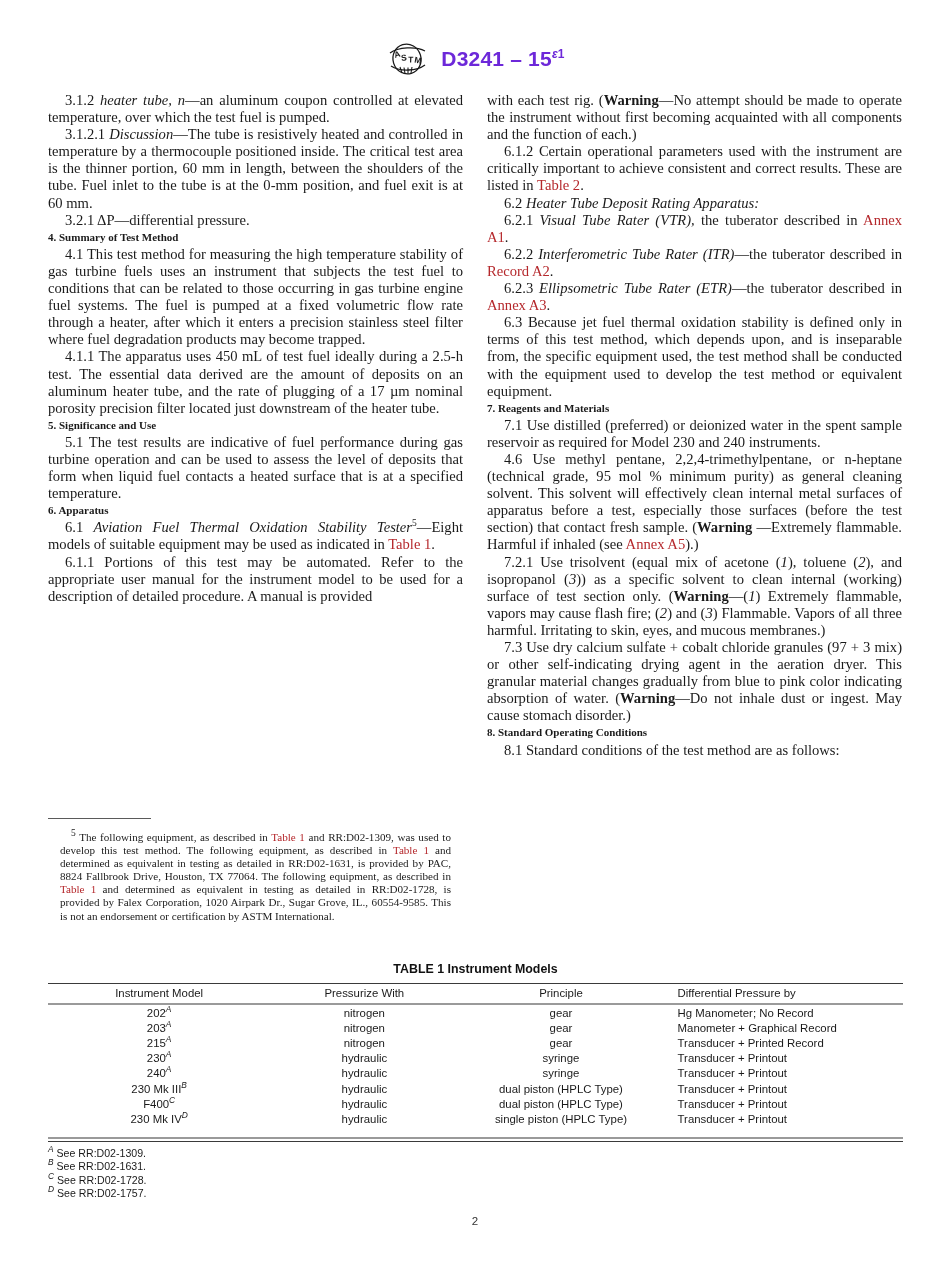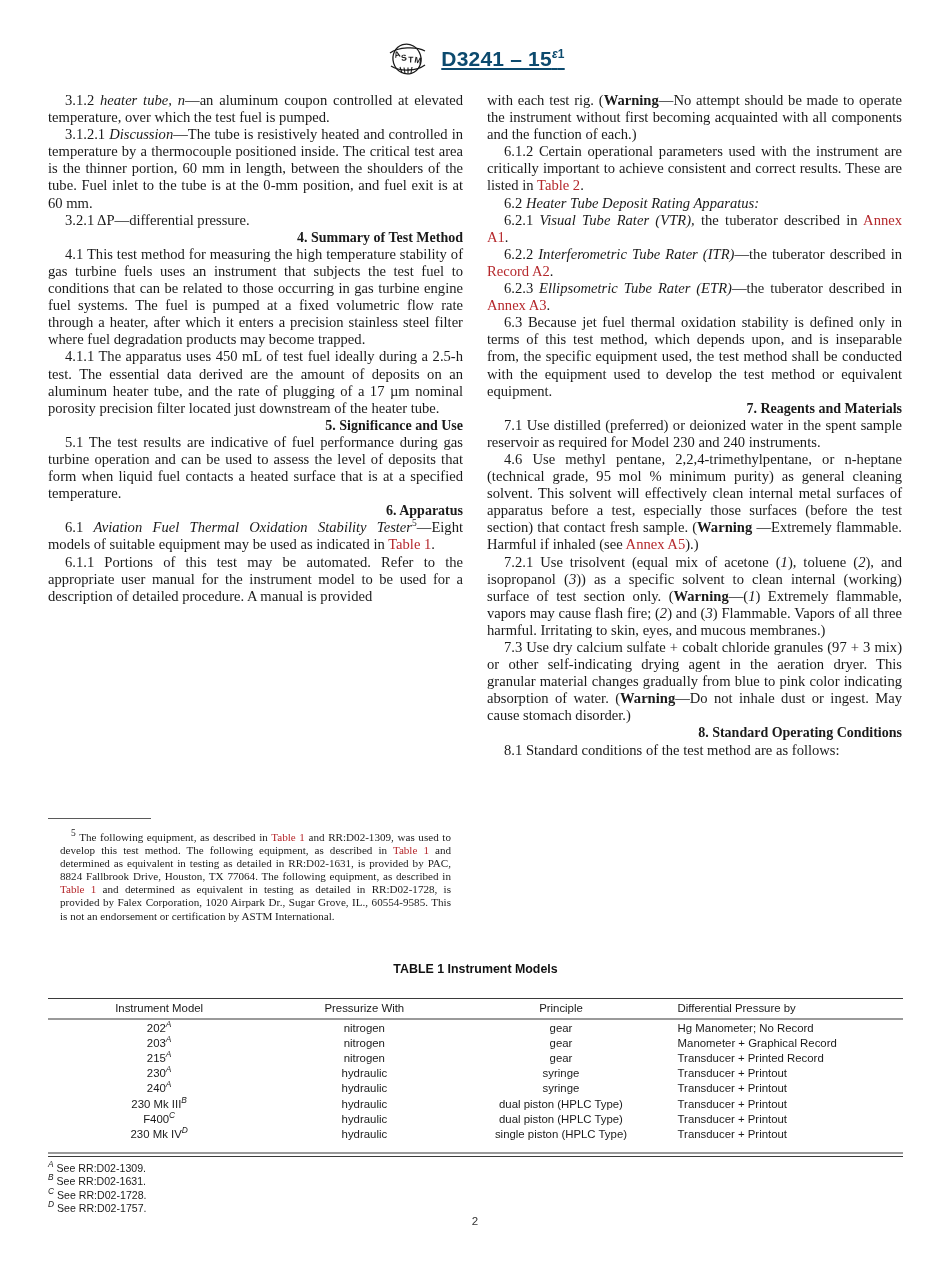--- a/index.html
+++ b/index.html
@@ -34,23 +34,22 @@
   .astm-logo {
     width: 46px;
     height: 34px;
     display: block;
   }
   .doc-designation {
     font-family: "Liberation Sans", "DejaVu Sans", sans-serif;
     font-weight: bold;
     font-size: 21px;
     letter-spacing: 0.2px;
-    color: #0c4a6e;
+    color: #6d28d9;
     white-space: nowrap;
-    text-decoration: underline;
   }
   .doc-designation .eps {
     font-size: 12px;
     vertical-align: super;
     font-style: italic;
   }
   .doc-designation .supnum {
     font-size: 12px;
     vertical-align: super;
   }
@@ -71,22 +70,22 @@
 
   p.para {
     margin: 0;
     text-indent: 17px;
   }
   p.para.cont { text-indent: 0; }
   p.sec-head {
     margin: 0;
     font-weight: bold;
     text-indent: 0;
-    text-align: right;
-    font-size: 14px;
+    text-align: left;
+    font-size: 11px;
   }
   .gap-before { margin-top: 10px; }
   .gap-before-sm { margin-top: 7px; }
 
   i, .it { font-style: italic; }
   b, .bd { font-weight: bold; }
   .lnk { color: #b5282c; }
   .sup {
     font-size: 9.5px;
     vertical-align: super;
@@ -119,21 +118,21 @@
     position: absolute;
     top: 962px;
     left: 48px;
     width: 855px;
     font-family: "Liberation Sans", "DejaVu Sans", sans-serif;
   }
   .table-title {
     text-align: center;
     font-size: 12.4px;
     font-weight: bold;
-    margin: 0 0 22px 0;
+    margin: 0 0 7px 0;
     color: #111;
   }
   table.models {
     border-collapse: collapse;
     width: 100%;
     font-size: 11.4px;
     color: #1a1a1a;
   }
   table.models thead th {
     font-weight: normal;

